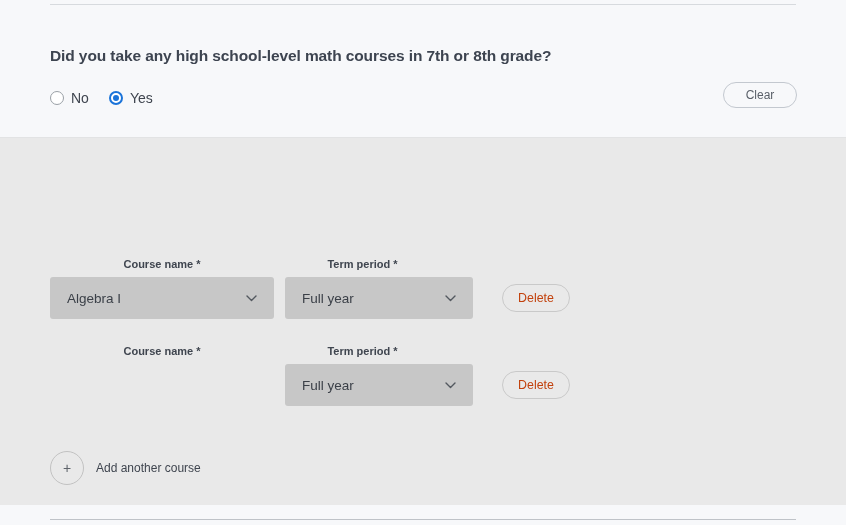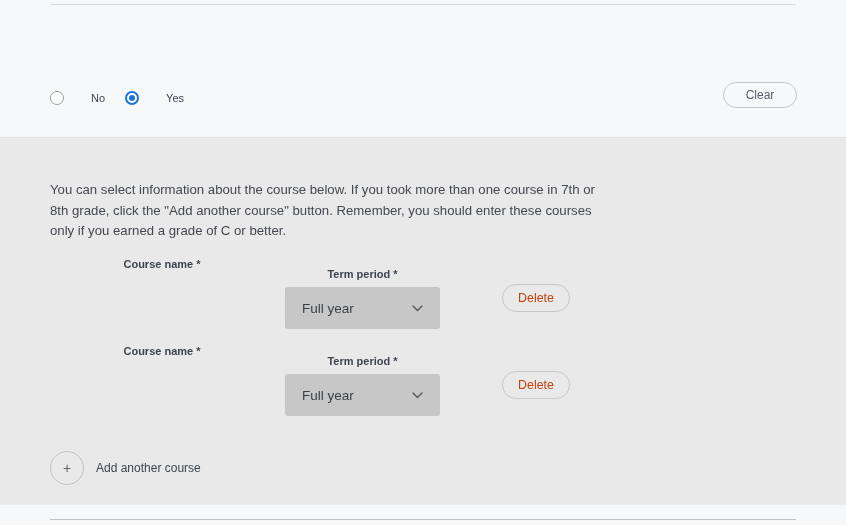--- a/index.html
+++ b/index.html
@@ -100,23 +100,22 @@
     content: "";
     position: absolute;
     left: 2px;
     top: 2px;
     width: 6px;
     height: 6px;
     border-radius: 50%;
     background: #1a73d9;
   }
   .radio-label {
-    font-size: 11px;
+    font-size: 14px;
     color: #3f454f;
-    margin-left: 20px;
   }
 
   .clear-button {
     position: absolute;
     left: 723px;
     top: 82px;
     width: 74px;
     height: 26px;
     border: 1px solid #c3c8cf;
     border-radius: 14px;
@@ -158,21 +157,21 @@
     height: 68px;
   }
   .course-row.row-1 { top: 120px; }
   .course-row.row-2 { top: 207px; }
 
   .field-group {
     position: absolute;
     top: 0;
   }
   .field-group.course-name { left: 0; width: 224px; }
-  .field-group.term-period { left: 235px; width: 155px; margin-top: 10px; }
+  .field-group.term-period { left: 235px; width: 155px; }
 
   .field-label {
     font-size: 11px;
     font-weight: bold;
     color: #3f454f;
     margin-bottom: 7px;
     white-space: nowrap;
     text-align: center;
   }
 
@@ -180,21 +179,21 @@
     position: relative;
     height: 42px;
     background: #c7c7c7;
     border: none;
     border-radius: 3px;
     display: flex;
     align-items: center;
     cursor: pointer;
   }
   .field-group.course-name .select-box { width: 224px; }
-  .field-group.term-period .select-box { width: 155px; }
+  .field-group.term-period .select-box { width: 188px; }
 
   .select-value {
     font-size: 13.5px;
     color: #3b4048;
     padding-left: 17px;
     white-space: nowrap;
     overflow: hidden;
   }
   .chevron {
     position: absolute;
@@ -277,20 +276,21 @@
 
 <div id="page">
 
   <div class="edge-accent"></div>
   <div class="edge-accent-soft"></div>
 
   <section class="question-section">
 
     <div class="top-divider"></div>
 
+    <h2 class="question-title">Did you take any high school-level math courses in 7th or 8th grade?</h2>
 
     <div class="radio-row">
 
       <label class="radio-option">
         <span class="radio-mark"></span>
         <span class="radio-label">No</span>
       </label>
 
       <label class="radio-option">
         <span class="radio-mark checked"></span>
@@ -298,26 +298,33 @@
       </label>
 
     </div>
 
     <button class="clear-button">Clear</button>
 
   </section>
 
   <section class="course-panel">
 
-    <p class="panel-intro">You can select information about the course below. If you took more than one course in 7th or 8th grade, click the "Add another course" button. Remember, you should enter these courses only if you earned a grade of C or better.</p>
 
     <div class="course-row row-1">
 
       <div class="field-group course-name">
         <div class="field-label">Course name *</div>
+        <div class="select-box">
+          <span class="select-value">Algebra I</span>
+          <span class="chevron">
+            <svg viewBox="0 0 13 13" width="13" height="13" aria-hidden="true">
+              <path d="M2 4.5 L6.5 9 L11 4.5" fill="none" stroke="#53585f" stroke-width="1.4" stroke-linecap="round" stroke-linejoin="round"></path>
+            </svg>
+          </span>
+        </div>
       </div>
 
       <div class="field-group term-period">
         <div class="field-label">Term period *</div>
         <div class="select-box">
           <span class="select-value">Full year</span>
           <span class="chevron">
             <svg viewBox="0 0 13 13" width="13" height="13" aria-hidden="true">
               <path d="M2 4.5 L6.5 9 L11 4.5" fill="none" stroke="#53585f" stroke-width="1.4" stroke-linecap="round" stroke-linejoin="round"></path>
             </svg>

